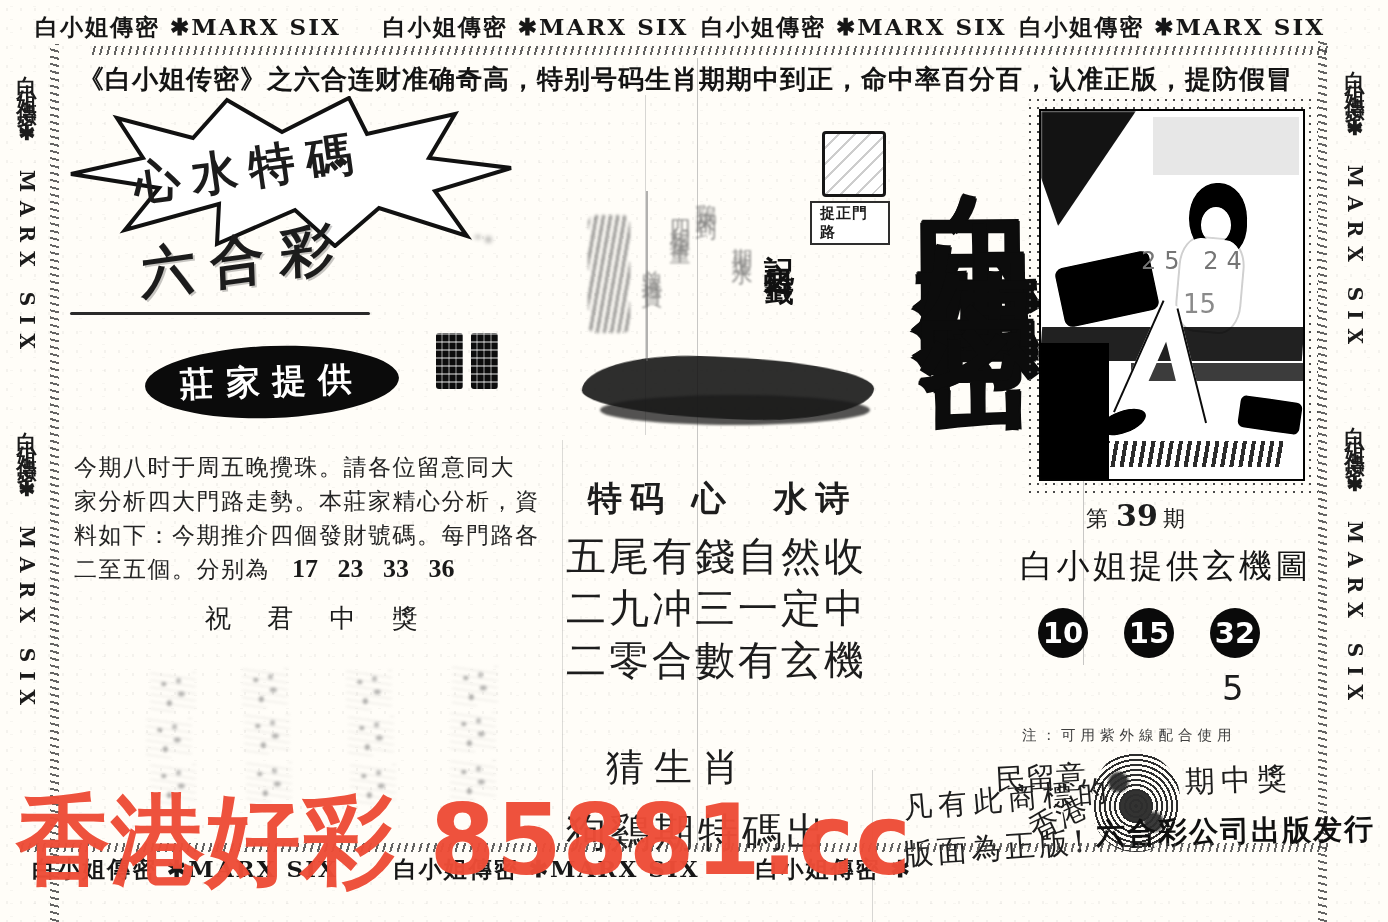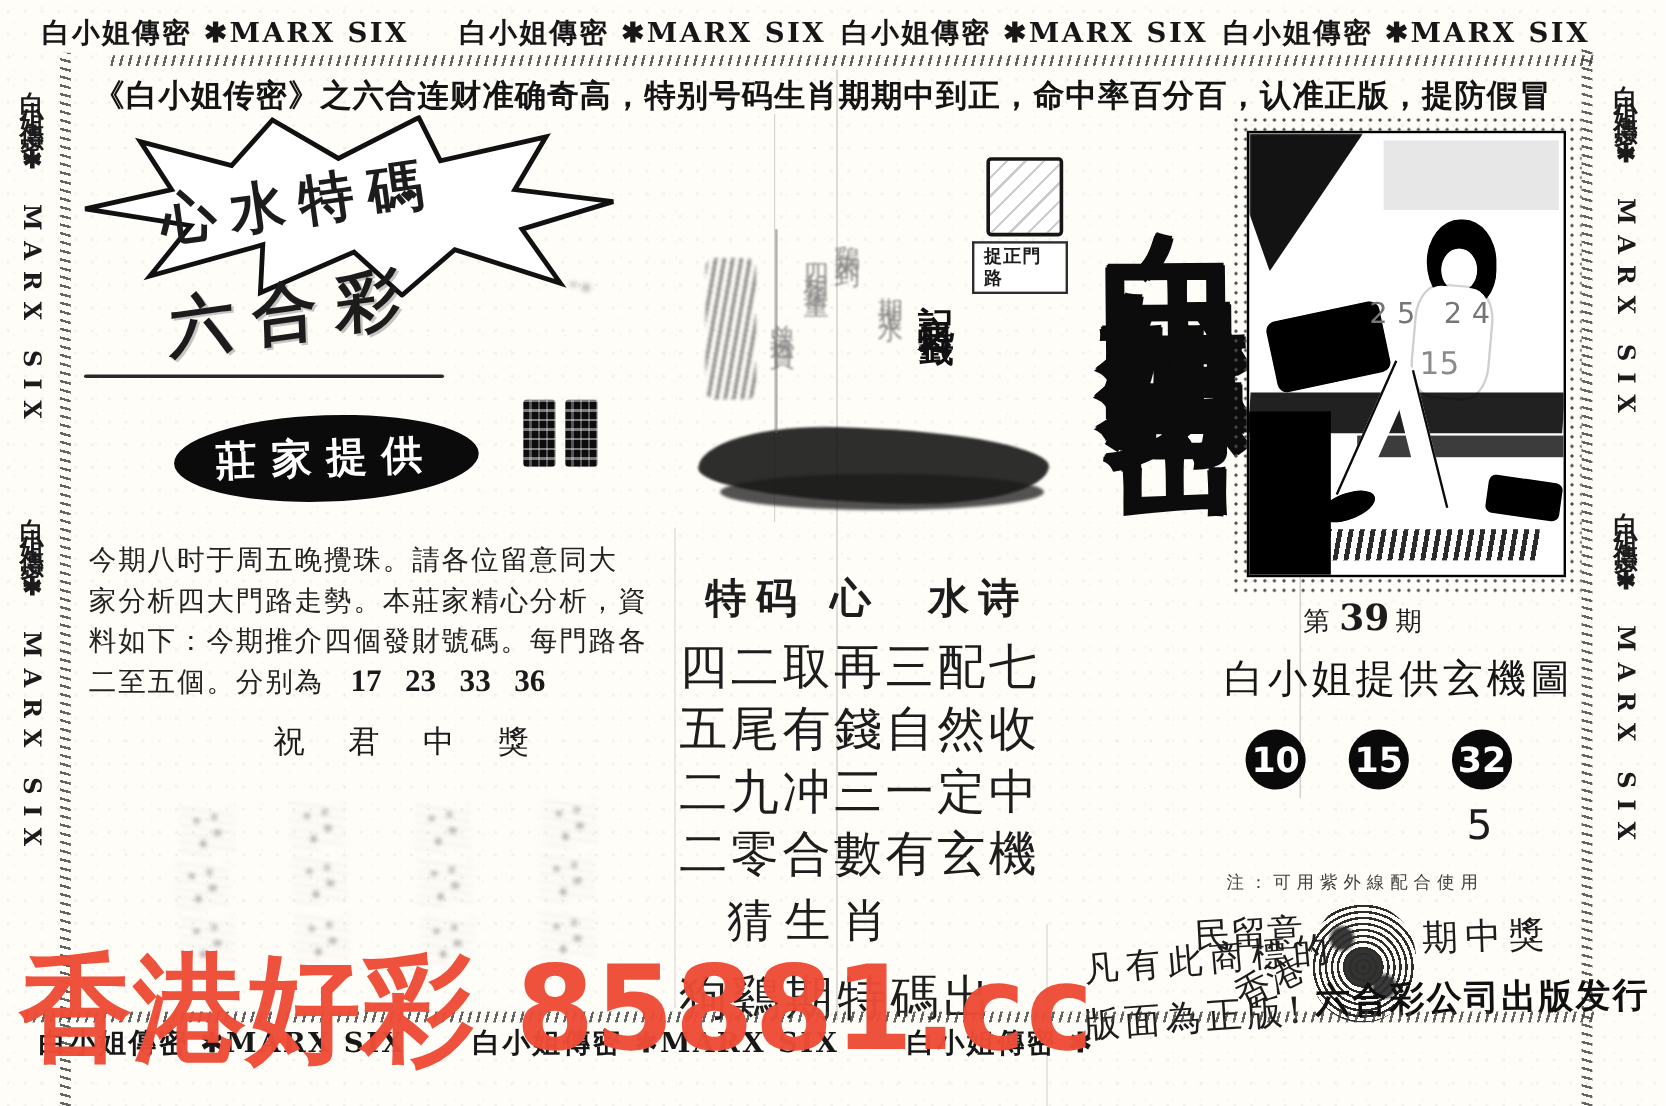--- a/index.html
+++ b/index.html
@@ -102,21 +102,21 @@
 
   <div class="abs" style="left:74px;top:450px;width:474px;">
     <div class="para">今期八时于周五晚攪珠。請各位留意同大</div>
     <div class="para">家分析四大門路走勢。本莊家精心分析，資</div>
     <div class="para">料如下：今期推介四個發財號碼。每門路各</div>
     <div style="display:flex;align-items:baseline;">
       <span class="para">二至五個。分别為</span>
       <span class="nums pre" style="margin-left:22px;">17   23   33   36</span>
     </div>
   </div>
-  <div class="abs wish" style="left:205px;top:601px;margin-left:23px;">祝 君 中 獎</div>
+  <div class="abs wish" style="left:205px;top:601px;">祝 君 中 獎</div>
 
   <div>
     <div class="abs smudge" style="left:150px;top:672px;"></div>
     <div class="abs smudge" style="left:242px;top:668px;"></div>
     <div class="abs smudge" style="left:346px;top:670px;"></div>
     <div class="abs smudge" style="left:452px;top:666px;"></div>
     <div class="abs smudge" style="left:146px;top:718px;"></div>
     <div class="abs smudge" style="left:244px;top:714px;"></div>
     <div class="abs smudge" style="left:348px;top:716px;"></div>
     <div class="abs smudge" style="left:450px;top:712px;"></div>
@@ -141,21 +141,20 @@
     <div class="banner-v blob" style="left:198px;top:136px;">記之日籤</div>
     <div class="stampbox blob" style="left:262px;top:36px;width:58px;height:60px;"></div>
     <div class="caption-box blob" style="left:250px;top:106px;">捉正門路</div>
     <div class="blob" style="left:22px;top:262px;width:292px;height:62px;background:#121212;opacity:.88;border-radius:42% 58% 45% 55%/65% 45% 60% 40%;transform:rotate(2deg);filter:blur(.7px);"></div>
     <div class="blob" style="left:40px;top:300px;width:270px;height:30px;background:#1a1a1a;opacity:.75;border-radius:50%;filter:blur(1.2px);"></div>
     <div class="blob" style="left:86px;top:96px;width:2px;height:170px;background:#666;opacity:.5;"></div>
   </div>
 
   <div class="abs hand pre" style="left:588px;top:476px;font-size:34px;letter-spacing:8px;font-weight:600;">特码 心  水诗</div>
   <div class="abs" style="left:566px;top:530px;">
-    <div class="poem">四二取再三配七</div>
     <div class="poem">五尾有錢自然收</div>
     <div class="poem">二九冲三一定中</div>
     <div class="poem">二零合數有玄機</div>
   </div>
   <div class="abs hand" style="left:606px;top:742px;font-size:38px;letter-spacing:10px;">猜生肖</div>
   <div class="abs poem" style="left:566px;top:806px;letter-spacing:4px;">狗鷄期特碼出</div>
 
   <div class="abs callig" style="left:896px;top:95px;height:770px;">白小姐傳密</div>
 
   <div class="abs photo-frame" style="left:1026px;top:96px;">

